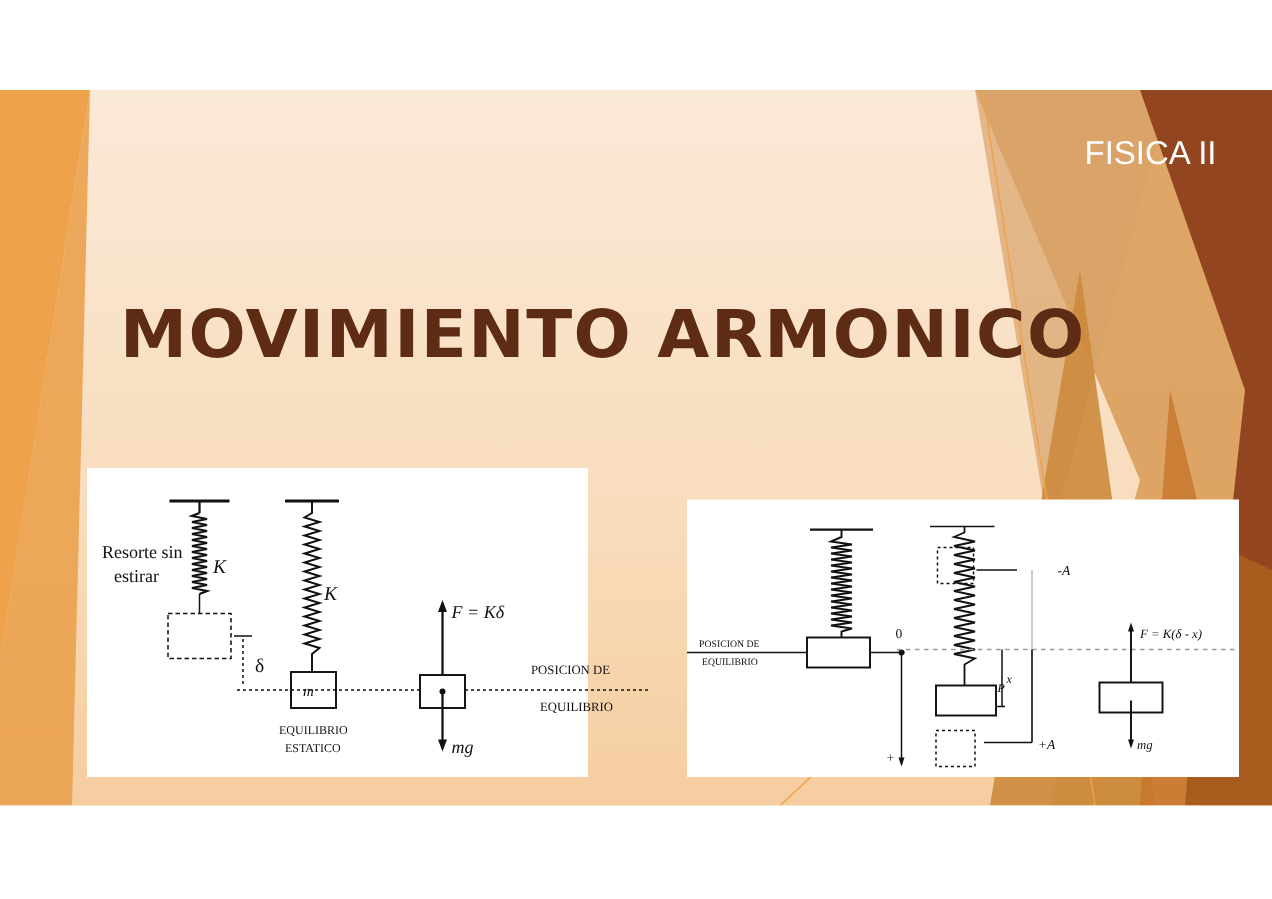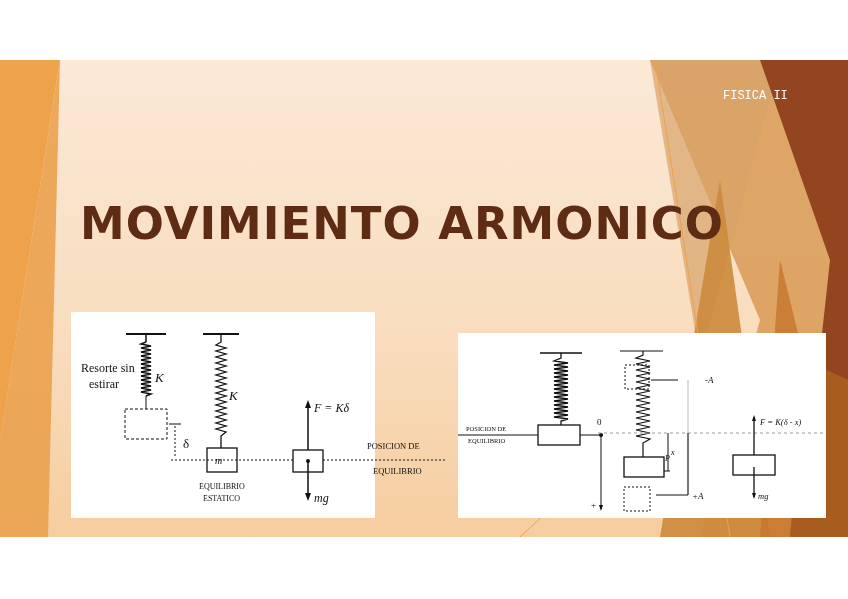--- a/index.html
+++ b/index.html
@@ -2,24 +2,24 @@
 <html><head>
 <meta charset="utf-8">
 <style>
   html,body{margin:0;padding:0;background:#ffffff;}
   body{width:848px;height:599px;position:relative;overflow:hidden;font-family:"Liberation Sans",sans-serif;}
   .slide{position:absolute;left:0;top:60px;width:848px;height:477px;overflow:hidden;
     background:linear-gradient(180deg,#fbe9d7 0%,#f8dcbc 60%,#f6cd9f 100%);}
   .deco{position:absolute;left:0;top:0;width:848px;height:477px;}
   .title{position:absolute;left:80px;top:138px;margin:0;font-family:"DejaVu Sans",sans-serif;font-weight:bold;
     font-size:44px;letter-spacing:1px;color:#5e2b14;white-space:nowrap;transform:scaleX(1.02);transform-origin:left;}
-  .subject{position:absolute;left:723px;top:29px;color:#ffffff;font-family:Liberation Mono, monospace;font-size:12px;font-weight:normal;}
+  .subject{position:absolute;left:723px;top:29px;color:#ffffff;font-family:Liberation Sans, sans-serif;font-size:22px;font-weight:normal;}
   .panel{position:absolute;background:#ffffff;}
   .panel svg{display:block;}
-  .p1{left:71px;top:252px;width:304px;height:206px;}
+  .p1{left:58px;top:252px;width:334px;height:206px;}
   .p2{left:458px;top:273px;width:368px;height:185px;}
   svg text{font-family:"Liberation Serif",serif;fill:#111;}
 </style>
 </head>
 <body>
 
 <div class="slide">
   <svg class="deco" viewBox="0 0 848 477">
     <polygon points="0,0 60,0 0,380" fill="#eda24b"></polygon>
     <polygon points="0,380 60,0 48,477 0,477" fill="#eaa14e" opacity="0.9"></polygon>

